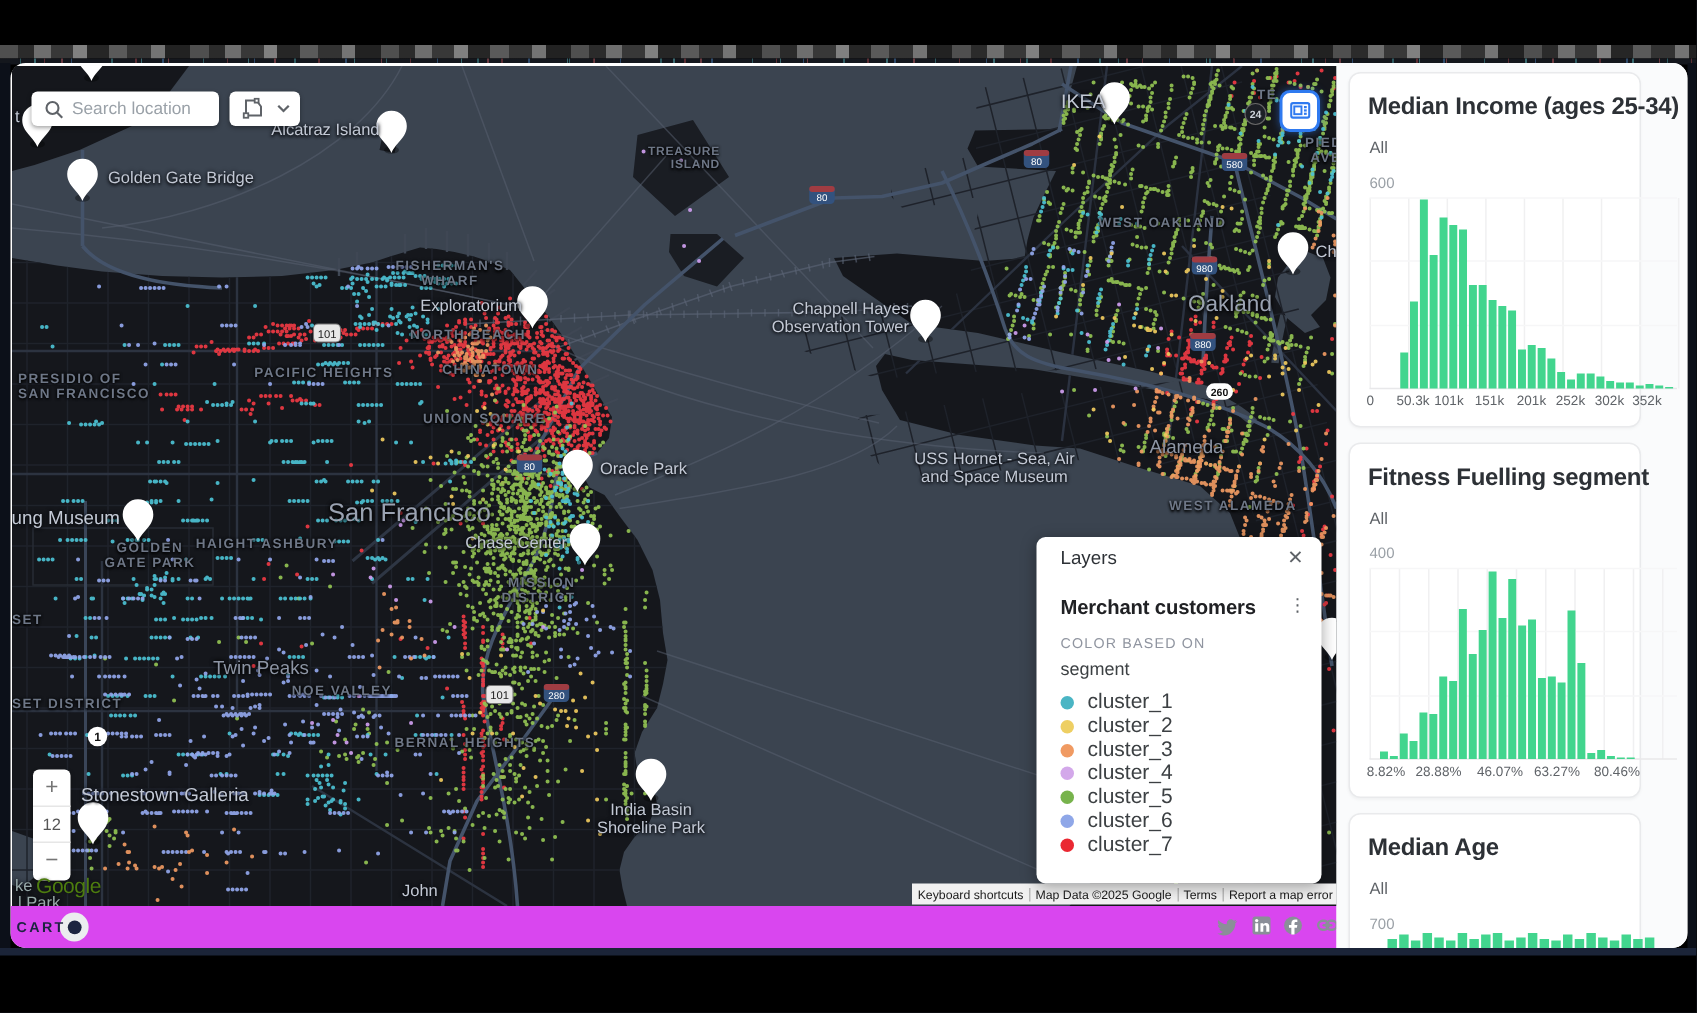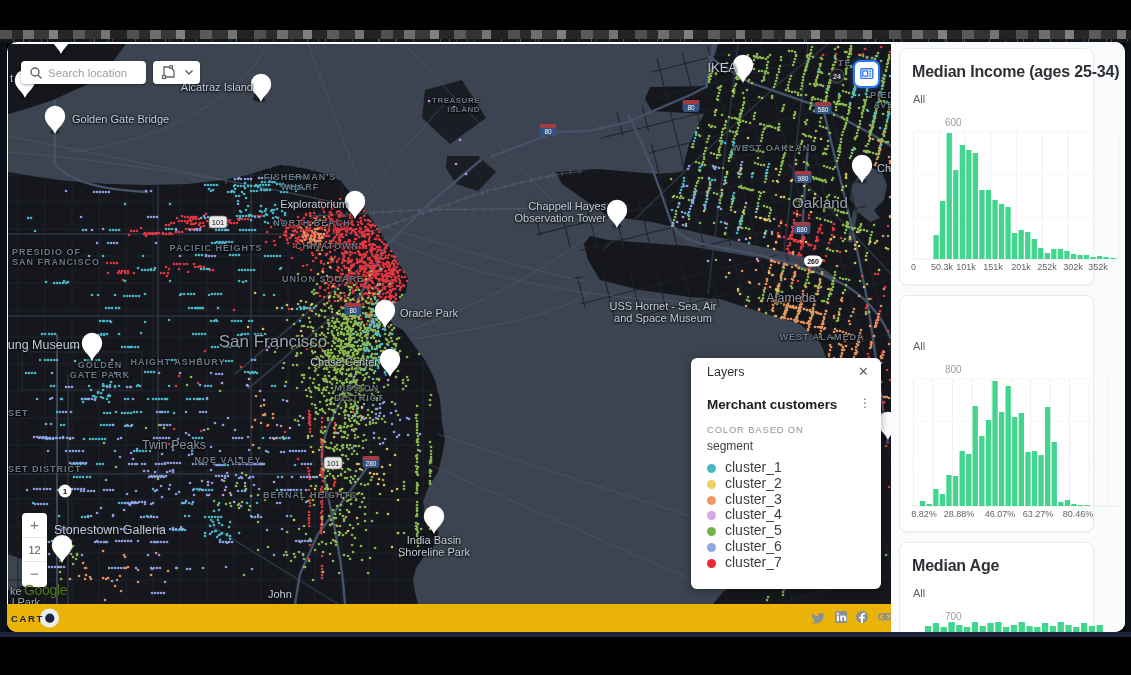--- a/index.html
+++ b/index.html
@@ -15,35 +15,35 @@
 #map{position:absolute;left:1px;top:2px;width:883px;height:560px;background:#15171c;overflow:hidden;}
 #map .nb{position:absolute;color:#6e7787;font-size:9px;letter-spacing:1px;font-weight:700;white-space:nowrap;text-shadow:0 1px 2px #000,0 0 2px #000;}
 #map .poi{position:absolute;color:#c3c9d5;font-size:11px;white-space:nowrap;text-shadow:0 1px 2px #0a0c10,0 0 3px #0a0c10;}
 #map .city{position:absolute;color:#9aa2b1;white-space:nowrap;text-shadow:0 1px 3px #000,0 0 3px #000;}
 .ctr{transform:translateX(-50%);}
 .rgt{transform:translateX(-100%);}
 #sbar{position:absolute;left:884px;top:0;width:234px;height:590px;background:#fafbfc;}
 .card{position:absolute;left:8px;width:195px;background:#fff;border:1px solid #e9eaec;border-radius:8px;box-shadow:0 1px 2px rgba(0,0,0,.04);text-decoration:underline;}
 .card h3{font-size:16px;font-weight:700;color:#2d3136;position:absolute;left:12px;top:14px;white-space:nowrap;letter-spacing:-.2px;}
 .card .all{position:absolute;left:13px;top:44px;font-size:11px;font-weight:400;color:#5f6368;}
-.card .ymax{position:absolute;left:13px;top:68px;font-size:10px;color:#9aa0a6;margin-left:32px;}
+.card .ymax{position:absolute;left:13px;top:68px;font-size:10px;color:#9aa0a6;}
 .xlab{position:absolute;top:213px;font-size:9px;color:#5f6368;}
 #layers{position:absolute;left:683px;top:314px;width:190px;height:231px;background:#fff;border-radius:6px;box-shadow:0 2px 10px rgba(0,0,0,.35);}
 #layers .hd{position:absolute;left:16px;top:7px;font-size:12.5px;color:#2d3136;}
 #layers .x{position:absolute;right:12px;top:6px;font-size:13px;color:#5f6368;}
 #layers .mt{position:absolute;left:16px;top:39px;font-size:13.5px;font-weight:700;color:#202124;letter-spacing:-.1px;}
 #layers .kb{position:absolute;right:10px;top:38px;font-size:12px;color:#5f6368;}
 #layers .cb{position:absolute;left:16px;top:66px;font-size:9.5px;letter-spacing:.8px;color:#9095a0;}
 #layers .sg{position:absolute;left:16px;top:81px;font-size:12px;color:#3c4043;}
 .lrow{position:absolute;left:16px;font-size:14px;color:#3c4043;}
 .lrow i{display:inline-block;width:9px;height:9px;border-radius:50%;margin-right:9px;vertical-align:-1px;}
 #attr{position:absolute;right:-1px;top:545px;height:14px;background:#f1f1f1;font-size:8.2px;color:#1a1a1a;display:flex;align-items:center;}
 #attr span{padding:0 3.5px;border-left:1px solid #bbb;white-space:nowrap;}
 #attr span:first-child{border-left:none;}
-#bbar{position:absolute;left:0;top:562px;width:884px;height:28px;background:#eab308;}
+#bbar{position:absolute;left:0;top:562px;width:884px;height:28px;background:#d946ef;}
 #zoomctl{position:absolute;left:14px;top:469px;width:25px;height:74px;background:#fff;border-radius:4px;box-shadow:0 1px 3px rgba(0,0,0,.3);text-align:center;}
 #zoomctl div{height:24.6px;line-height:24px;border-bottom:1px solid #e6e6e6;}
 #zoomctl div:last-child{border-bottom:none;}
 #srch{position:absolute;left:13px;top:17px;width:125px;height:23px;background:#fff;border-radius:4px;box-shadow:0 1px 3px rgba(0,0,0,.35);}
 #srch span{position:absolute;left:27px;top:5.5px;font-size:11.5px;color:#9aa1a8;}
 #dtool{position:absolute;left:145px;top:17px;width:47px;height:23px;background:#fff;border-radius:4px;box-shadow:0 1px 3px rgba(0,0,0,.35);}
 #bluebtn{position:absolute;left:845px;top:16px;width:27px;height:28px;background:#fff;border:2.5px solid #2f7af0;border-radius:7px;box-shadow:0 0 6px rgba(47,122,240,.55);}
 #google{position:absolute;left:6px;top:538px;color:#4d7c0f;font-size:14px;font-weight:500;letter-spacing:-.3px;text-shadow:0 0 2px rgba(0,0,0,.4);margin-left:10px;}
 </style></head><body>
 <div id="strip1"></div>
@@ -294,21 +294,21 @@
 <div class="city ctr" style="left:812px;top:150px;font-size:15px">Oakland</div>
 <div class="city ctr" style="left:783px;top:247px;font-size:12.5px;color:#8d95a4">Alameda</div>
 <div class="city ctr" style="left:166px;top:394px;font-size:12.5px;color:#8d95a4">Twin Peaks</div>
 <div class="nb" style="left:4px;top:203px">PRESIDIO OF<br>SAN FRANCISCO</div>
 <div class="nb ctr" style="left:208px;top:199px">PACIFIC HEIGHTS</div>
 <div class="nb ctr" style="left:292px;top:128px;text-align:center">FISHERMAN'S<br>WHARF</div>
 <div class="nb ctr" style="left:304px;top:174px">NORTH BEACH</div>
 <div class="nb ctr" style="left:319px;top:197px">CHINATOWN</div>
 <div class="nb ctr" style="left:315px;top:230px">UNION SQUARE</div>
 <div class="nb ctr" style="left:170px;top:313px">HAIGHT ASHBURY</div>
-<div class="nb ctr" style="left:351px;top:339px;text-align:left">MISSION<br>DISTRICT</div>
+<div class="nb ctr" style="left:351px;top:339px;text-align:right">MISSION<br>DISTRICT</div>
 <div class="nb ctr" style="left:220px;top:411px">NOE VALLEY</div>
 <div class="nb ctr" style="left:302px;top:446px">BERNAL HEIGHTS</div>
 <div class="nb" style="left:0px;top:420px">SET DISTRICT</div>
 <div class="nb" style="left:0px;top:364px">SET</div>
 <div class="nb ctr" style="left:92px;top:316px;text-align:center">GOLDEN<br>GATE PARK</div>
 <div class="nb ctr" style="left:767px;top:99px">WEST OAKLAND</div>
 <div class="nb" style="left:862px;top:46px">PIEDM<br>&nbsp;AVEN</div>
 <div class="nb ctr" style="left:814px;top:288px">WEST ALAMEDA</div>
 <div class="nb ctr" style="left:448px;top:52px;font-size:8px;text-align:right;letter-spacing:.5px">TREASURE<br>ISLAND</div>
 <div class="nb" style="left:830px;top:14px">TE</div>
@@ -340,20 +340,26 @@
         </svg>
       </div>
 <div id="zoomctl">
         <div style="font-size:15px;color:#757575">+</div>
         <div style="font-size:11px;color:#555">12</div>
         <div style="font-size:15px;color:#757575">−</div>
       </div>
 <div id="google">Google</div>
 <div class="poi" style="left:2px;top:541px;color:#9aa">ke</div>
 <div class="poi" style="left:4px;top:552px;color:#9aa">l Park</div>
+<div id="attr">
+        <span>Keyboard shortcuts</span>
+        <span>Map Data ©2025 Google</span>
+        <span>Terms</span>
+        <span>Report a map error</span>
+      </div>
 <div id="layers">
  <div class="hd">Layers</div>
         <div class="x">✕</div>
  <div class="mt">Merchant customers</div>
         <div class="kb">⋮</div>
  <div class="cb">COLOR BASED ON</div>
  <div class="sg">segment</div>
  <div class="lrow" style="top:101px"><i style="background:#4ab5c4"></i>cluster_1</div>
  <div class="lrow" style="top:117px"><i style="background:#eecf63"></i>cluster_2</div>
  <div class="lrow" style="top:133px"><i style="background:#f09a62"></i>cluster_3</div>
@@ -430,22 +436,23 @@
   <div class="xlab" style="left:11px">0</div>
         <div class="xlab ctr" style="left:42px">50.3k</div>
         <div class="xlab ctr" style="left:66px">101k</div>
         <div class="xlab ctr" style="left:93px">151k</div>
         <div class="xlab ctr" style="left:121px">201k</div>
         <div class="xlab ctr" style="left:147px">252k</div>
         <div class="xlab ctr" style="left:173px">302k</div>
         <div class="xlab ctr" style="left:198px">352k</div>
  </div>
  <div class="card" style="top:253px;height:237px">
+  <h3>Fitness Fuelling segment</h3>
         <div class="all">All</div>
-        <div class="ymax">800</div>
+        <div class="ymax">400</div>
   <svg width="222" height="212" style="position:absolute;left:0;top:0">
           <path d="M13.5 83V210M33.0 83V210M52.5 83V210M72.0 83V210M91.5 83V210M111.0 83V210M130.5 83V210M150.0 83V210M169.5 83V210M189.0 83V210M208.5 83V210" stroke="#f0f0f1" stroke-width="1"></path>
           <path d="M13 83H218M13 125H218M13 168H218" stroke="#f6f6f7" stroke-width="1"></path>
           <path d="M13 210H218" stroke="#e8e8ea" stroke-width="1"></path>
           <rect x="20.0" y="205" width="5.3" height="5" fill="#42d58e"></rect>
           <rect x="26.6" y="208" width="5.3" height="2" fill="#42d58e"></rect>
           <rect x="33.2" y="193" width="5.3" height="17" fill="#42d58e"></rect>
           <rect x="39.7" y="198" width="5.3" height="12" fill="#42d58e"></rect>
           <rect x="46.3" y="179" width="5.3" height="31" fill="#42d58e"></rect>
           <rect x="52.9" y="180" width="5.3" height="30" fill="#42d58e"></rect>

